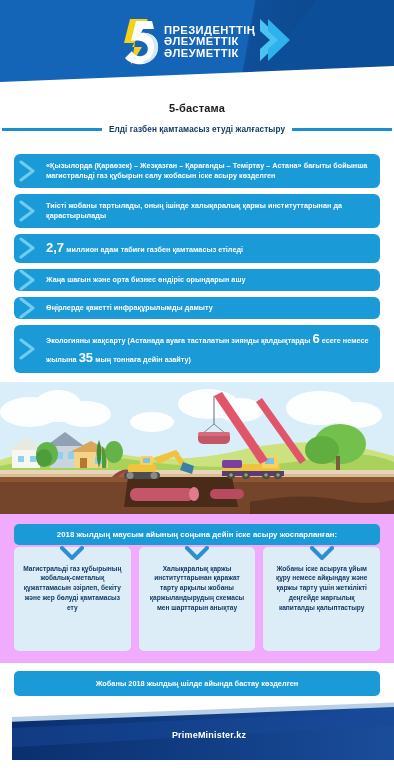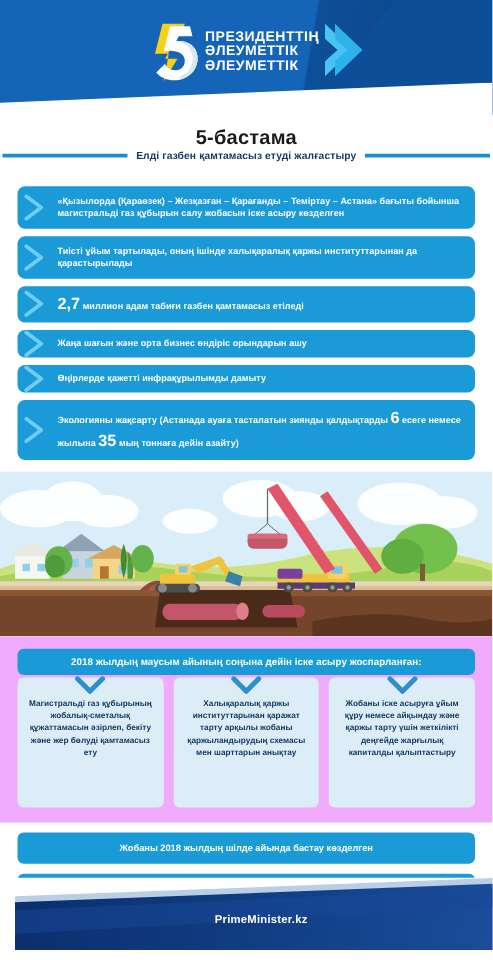--- a/index.html
+++ b/index.html
@@ -50,26 +50,26 @@
   }
   .logo-words span {
     color: #ffffff; font-weight: bold; font-size: 11.2px;
     letter-spacing: .4px; white-space: nowrap;
   }
   .logo-arrow { margin-left: 3px; }
 
   
   .title-zone { position: relative; padding-top: 10px; background: #fff; }
   .page-title {
-    text-align: center; font-size: 16px; font-weight: bold; color: #1a1a1a;
+    text-align: center; font-size: 11px; font-weight: bold; color: #1a1a1a;
     letter-spacing: .2px;
   }
   .subtitle-row {
     display: flex; align-items: center; justify-content: center;
-    padding: 0 2px; gap: 7px;
+    margin-top: 11px; padding: 0 2px; gap: 7px;
   }
   .sub-rule { height: 3px; background: #1b8fd6; flex: 1 1 auto; }
   .subtitle {
     font-size: 8.2px; font-weight: bold; color: #143a63; white-space: nowrap;
     letter-spacing: .1px;
   }
 
   
   .bullets { margin-top: 20px; padding: 0 14px; display: flex; flex-direction: column; gap: 6px; }
   .bullet {
@@ -200,21 +200,21 @@
       </span>
       <span class="bullet-text">«Қызылорда (Қараөзек) – Жезқазған – Қарағанды – Теміртау – Астана» бағыты бойынша магистральді газ құбырын салу жобасын іске асыру көзделген</span>
     </div>
 
     <div class="bullet two-line">
       <span class="bullet-chevron">
         <svg width="20" height="22" viewBox="0 0 20 22">
             <path d="M3 2 L15 11 L3 20" fill="none" stroke="#6fcdf2" stroke-width="3" stroke-linecap="round" stroke-linejoin="round"></path>
           </svg>
       </span>
-      <span class="bullet-text">Тиісті ұйым тартылады, оның ішінде халықаралық қаржы институттарынан да қарастырылады</span>
+      <span class="bullet-text">Тиісті жобаны тартылады, оның ішінде халықаралық қаржы институттарынан да қарастырылады</span>
     </div>
 
     <div class="bullet">
       <span class="bullet-chevron">
         <svg width="20" height="22" viewBox="0 0 20 22">
             <path d="M3 2 L15 11 L3 20" fill="none" stroke="#6fcdf2" stroke-width="3" stroke-linecap="round" stroke-linejoin="round"></path>
           </svg>
       </span>
       <span class="bullet-text"><span class="big">2,7</span> миллион адам табиғи газбен қамтамасыз етіледі</span>
     </div>

